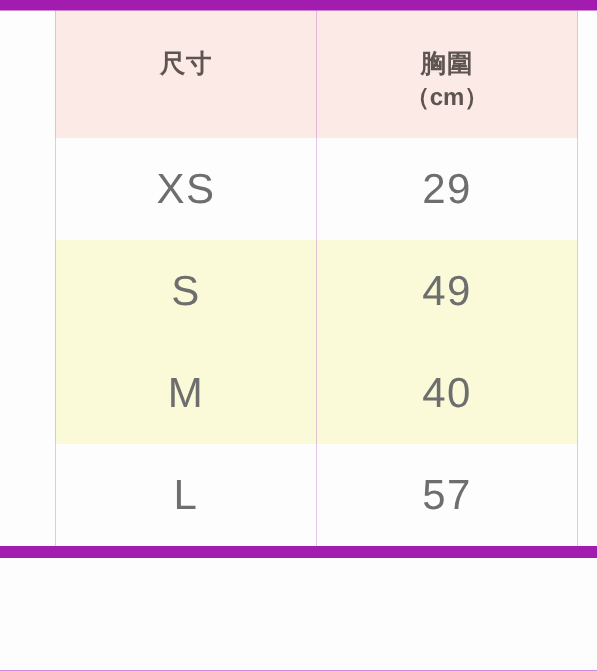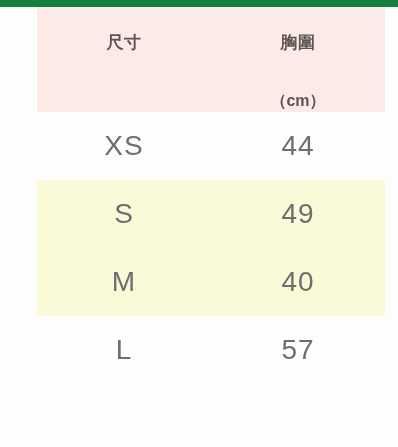--- a/index.html
+++ b/index.html
@@ -11,21 +11,21 @@
     height: 447px;
     background: #fdfdfd;
     font-family: "Liberation Sans", "DejaVu Sans", sans-serif;
     overflow: hidden;
   }
 
   #size-chart {
     position: relative;
     width: 398px;
     height: 372px;
-    background: #15803d;
+    background: #a21caf;
     box-sizing: border-box;
   }
 
   .chart-table {
     position: absolute;
     left: 0;
     top: 7px;
     width: 398px;
     border-collapse: collapse;
     table-layout: fixed;
@@ -60,21 +60,20 @@
 
   tr.header-row td.edge-cell {
     background: #fdfdfd;
   }
 
   .unit-line {
     display: block;
     font-size: 16px;
     font-weight: 700;
     letter-spacing: 0px;
-    margin-top: 35px;
   }
 
   
   tr.data-row { height: 68px; }
 
   tr.data-row td.data-cell {
     text-align: center;
     vertical-align: middle;
     font-size: 28px;
     font-weight: 400;
@@ -119,21 +118,21 @@
           <span class="unit-line">（cm）</span>
         </th>
         <td class="edge-cell"></td>
       </tr>
     </thead>
 
     <tbody>
       <tr class="data-row row-white">
         <td class="edge-cell"></td>
         <td class="data-cell">XS</td>
-        <td class="data-cell">44</td>
+        <td class="data-cell">29</td>
         <td class="edge-cell"></td>
       </tr>
 
       <tr class="data-row row-tint">
         <td class="edge-cell"></td>
         <td class="data-cell">S</td>
         <td class="data-cell">49</td>
         <td class="edge-cell"></td>
       </tr>
 

